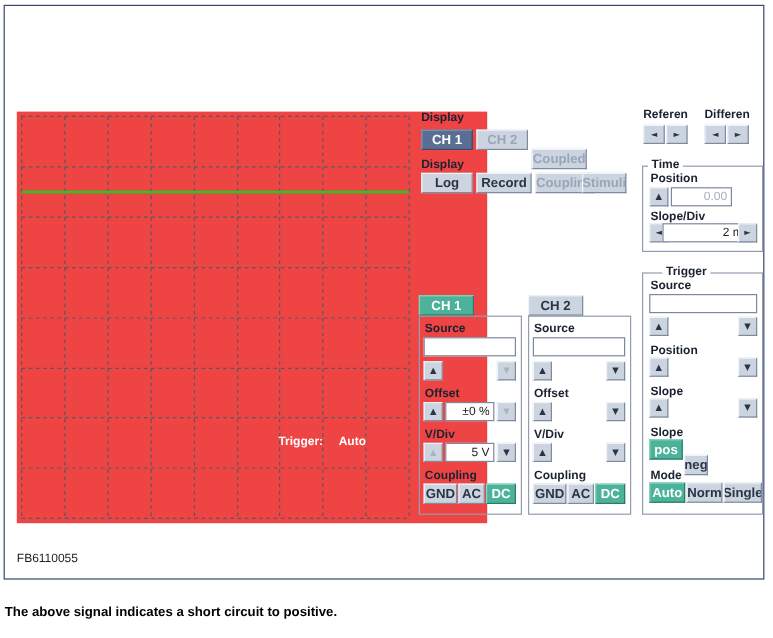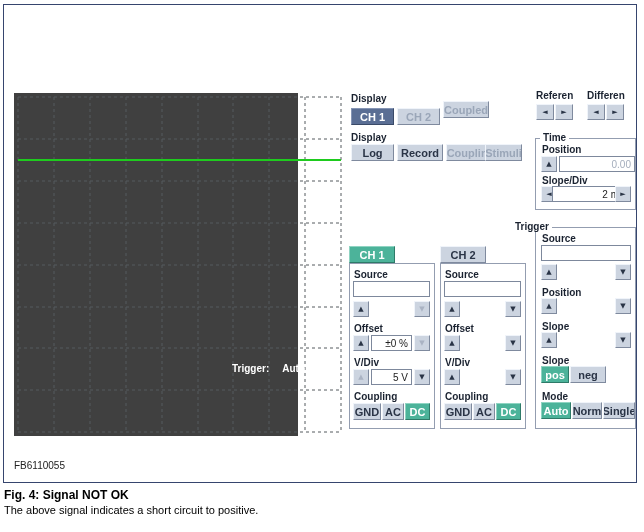--- a/index.html
+++ b/index.html
@@ -20,25 +20,25 @@
           display:flex; align-items:center; justify-content:center; padding:0; border-radius:0; cursor:default; }
   .abtn .ic { font-size:7px; line-height:1; color:#2a3446; font-family:"DejaVu Sans", sans-serif; }
   .abtn.wide { width:18px; }
   .abtn.disabled .ic { color:#aab3c3; }
   .field { position:absolute; height:16px; background:#fff; border:1px solid #7d889c;
            font-family:"Liberation Sans", sans-serif; font-size:10px; color:#222;
            text-align:right; padding:0 3px; border-radius:0; }
   .field.grayval { color:#a4adbc; }
   .groupbox { position:absolute; border:1px solid #939db0; }
   .legend { position:absolute; font-size:10px; font-weight:bold; color:#1a2230; background:#fff; padding:0 3px; white-space:nowrap; }
-  .scope { position:absolute; left:10px; top:88px; width:284px; height:343px; background:#404040; }
+  .scope { position:absolute; left:10px; top:88px; width:392px; height:343px; background:#ef4444; }
   .trig { position:absolute; left:218px; top:270px; font-size:10px; font-weight:bold; color:#fff; display:flex; gap:13px; }
   .figcode { position:absolute; left:10px; top:455px; font-size:10px; color:#222; }
   .figtitle { position:absolute; left:4px; top:488px; font-size:12px; font-weight:bold; color:#000; }
-  .figtext { position:absolute; left:4px; top:504px; font-size:11px; color:#000; }
+  .figtext { position:absolute; left:4px; top:504px; font-size:11px; color:#000;font-weight:bold; }
 </style>
 </head>
 <body>
 
 <div class="page">
   <div class="frame">
 
     <div class="scope">
       <svg width="331" height="343">
         <g stroke="#555a5e" stroke-width="1" stroke-dasharray="3,3">
@@ -66,21 +66,21 @@
       </svg>
       <div class="trig">
         <span>Trigger:</span>
         <span>Auto</span>
       </div>
     </div>
 
     <div class="glabel" style="left:347px;top:88px">Display</div>
     <button class="btn dark" style="left:347px;top:103px;width:43px">CH 1</button>
     <button class="btn disabled" style="left:393px;top:103px;width:43px">CH 2</button>
-    <button class="btn disabled" style="left:439px;top:96px;width:46px">Coupled</button>
+    <button class="btn disabled" style="left:439px;top:119px;width:46px">Coupled</button>
 
     <div class="glabel" style="left:347px;top:127px">Display</div>
     <button class="btn" style="left:347px;top:139px;width:43px">Log</button>
     <button class="btn" style="left:393px;top:139px;width:46px">Record</button>
     <button class="btn disabled" style="left:442px;top:139px;width:49px">Coupling</button>
     <button class="btn disabled" style="left:481px;top:139px;width:37px">Stimuli</button>
 
     <div class="glabel" style="left:532px;top:85px">Referen</div>
     <button class="abtn wide" style="left:532px;top:99px">
         <span class="ic">◄</span>
@@ -95,32 +95,32 @@
     <button class="abtn wide" style="left:602px;top:99px">
         <span class="ic">►</span>
       </button>
 
     <div class="groupbox" style="left:531px;top:133px;width:101px;height:72px"></div>
     <div class="legend" style="left:536px;top:127px">Time</div>
     <div class="glabel" style="left:538px;top:139px">Position</div>
     <button class="abtn" style="left:537px;top:151px">
         <span class="ic">▲</span>
       </button>
-    <input class="field grayval" style="left: 555px; top: 151px; width: 76px;" value="0.00">
+    <input class="field grayval" style="left: 555px; top: 151px; width: 51px;" value="0.00">
     <div class="glabel" style="left:538px;top:170px">Slope/Div</div>
     <button class="abtn" style="left:537px;top:181px">
         <span class="ic">◄</span>
       </button>
     <input class="field" style="left: 548px; top: 181px; width: 76px;" value="2 ms">
     <button class="abtn" style="left:611px;top:181px">
         <span class="ic">►</span>
       </button>
 
     <div class="groupbox" style="left:531px;top:222px;width:101px;height:202px"></div>
-    <div class="legend" style="left:508px;top:216px">Trigger</div>
+    <div class="legend" style="left:548px;top:216px">Trigger</div>
     <div class="glabel" style="left:538px;top:228px">Source</div>
     <input class="field" style="left: 537px; top: 240px; width: 90px;">
     <button class="abtn" style="left:537px;top:259px">
         <span class="ic">▲</span>
       </button>
     <button class="abtn" style="left:611px;top:259px">
         <span class="ic">▼</span>
       </button>
     <div class="glabel" style="left:538px;top:282px">Position</div>
     <button class="abtn" style="left:537px;top:293px">
@@ -131,21 +131,21 @@
       </button>
     <div class="glabel" style="left:538px;top:316px">Slope</div>
     <button class="abtn" style="left:537px;top:327px">
         <span class="ic">▲</span>
       </button>
     <button class="abtn" style="left:611px;top:327px">
         <span class="ic">▼</span>
       </button>
     <div class="glabel" style="left:538px;top:350px">Slope</div>
     <button class="btn teal" style="left:537px;top:361px;width:28px">pos</button>
-    <button class="btn" style="left:566px;top:361px;width:36px">neg</button>
+    <button class="btn" style="left:566px;top:374px;width:20px">neg</button>
     <div class="glabel" style="left:538px;top:386px">Mode</div>
     <button class="btn teal" style="left:537px;top:397px;width:30px">Auto</button>
     <button class="btn" style="left:568px;top:397px;width:30px">Norm</button>
     <button class="btn" style="left:599px;top:397px;width:32px">Single</button>
 
     <button class="btn teal" style="left:345px;top:241px;width:46px">CH 1</button>
     <div class="groupbox" style="left:345px;top:258px;width:86px;height:166px"></div>
     <div class="glabel" style="left:350px;top:264px">Source</div>
     <input class="field" style="left: 349px; top: 276px; width: 77px;">
     <button class="abtn" style="left:349px;top:296px">
@@ -200,15 +200,14 @@
         <span class="ic">▼</span>
       </button>
     <div class="glabel" style="left:441px;top:386px">Coupling</div>
     <button class="btn" style="left:440px;top:398px;width:28px">GND</button>
     <button class="btn" style="left:469px;top:398px;width:22px">AC</button>
     <button class="btn teal" style="left:492px;top:398px;width:25px">DC</button>
 
     <div class="figcode">FB6110055</div>
   </div>
 
-  <div class="figtitle">Fig. 4: Signal NOT OK</div>
   <div class="figtext">The above signal indicates a short circuit to positive.</div>
 </div>
 
 </body></html>

